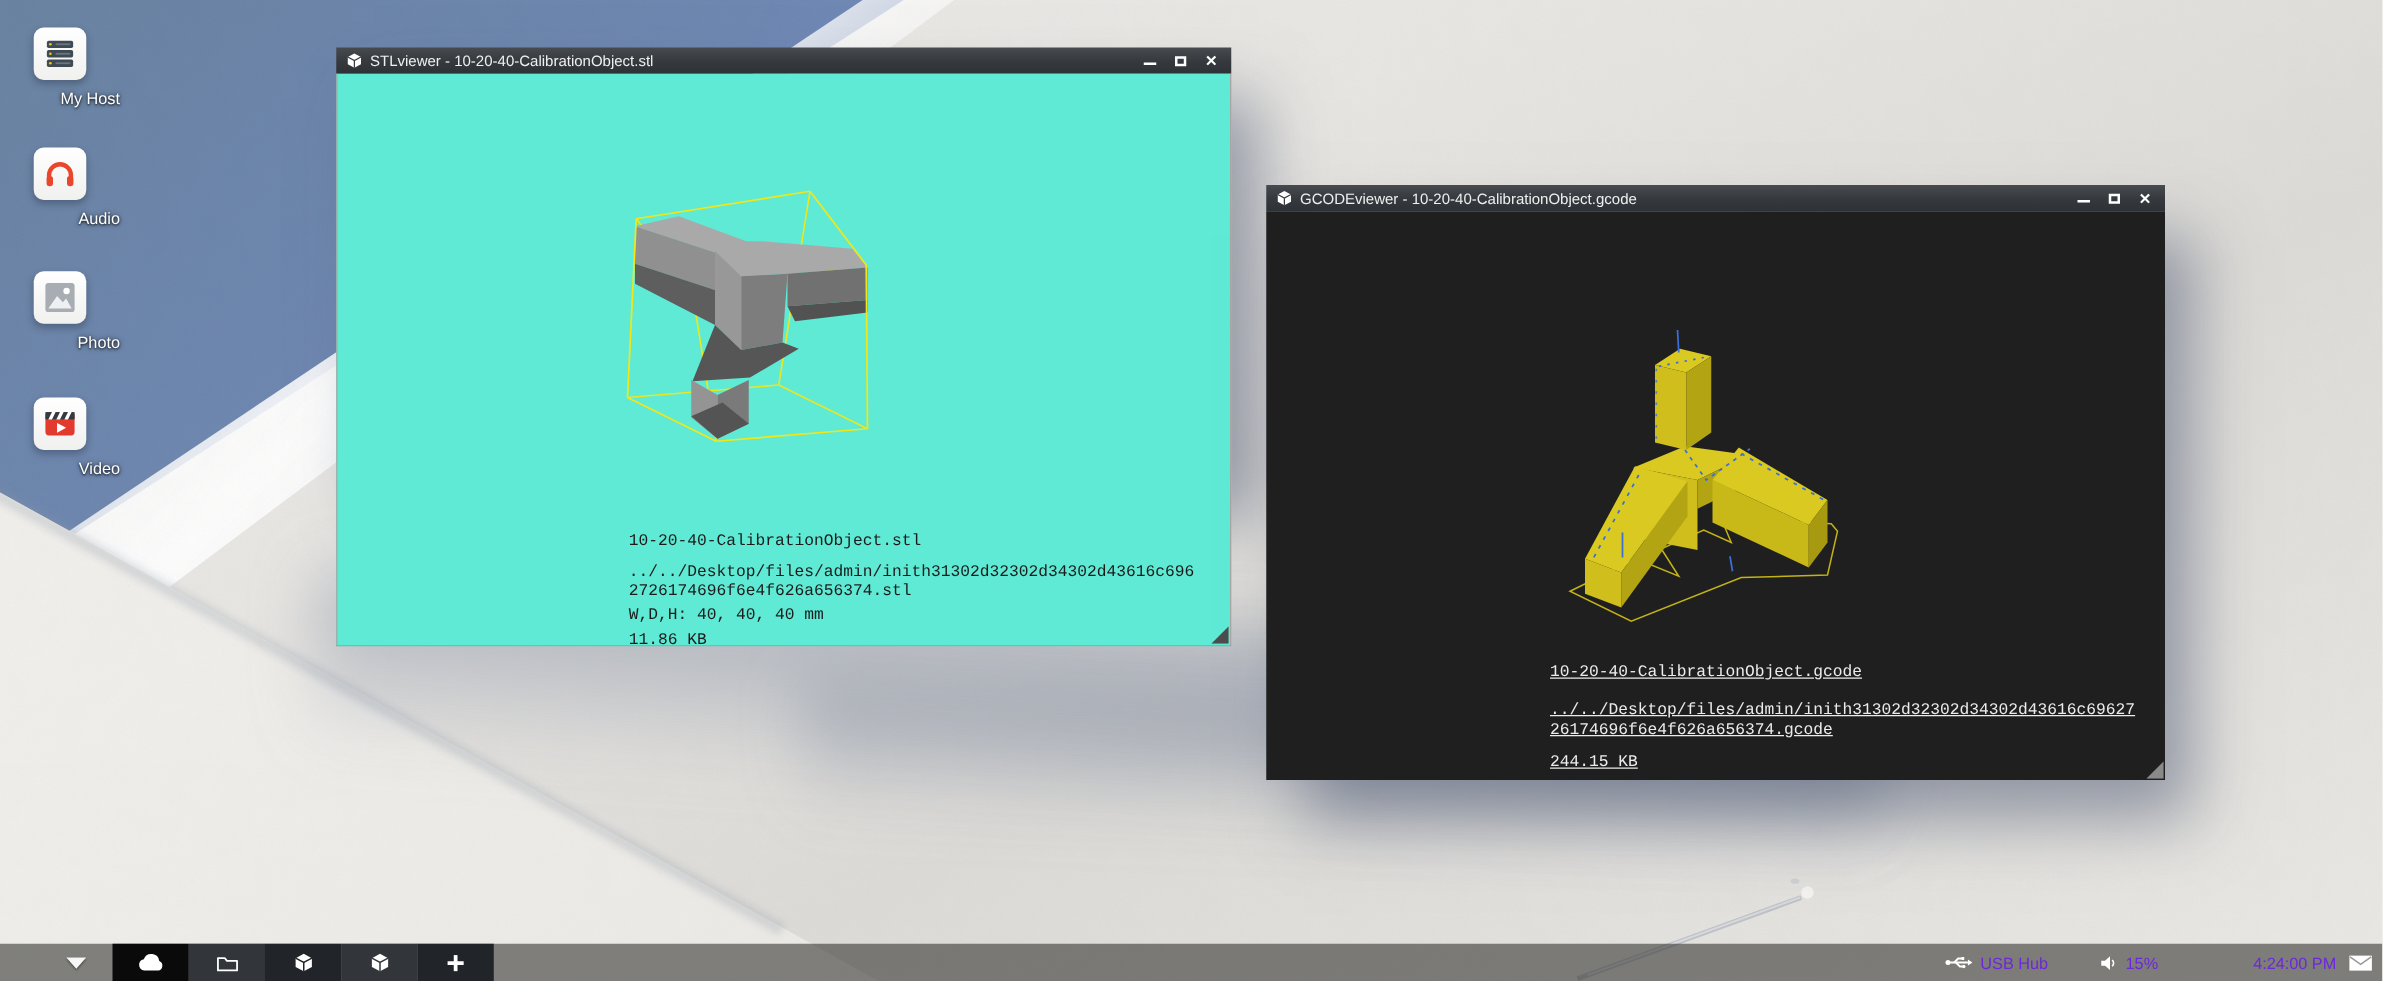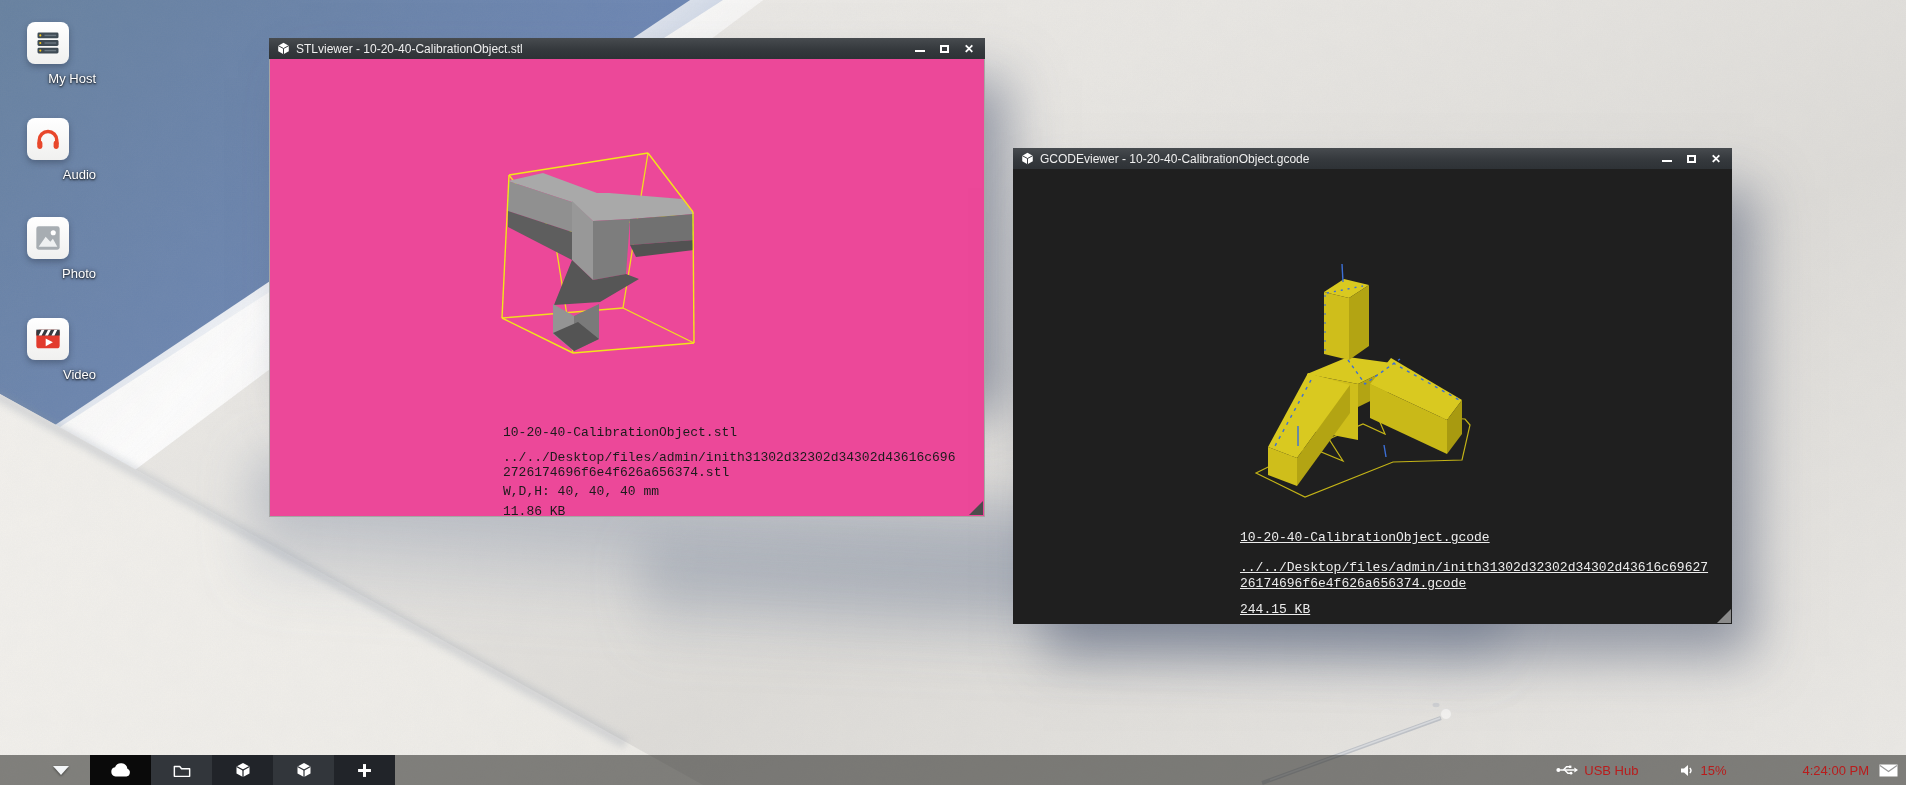--- a/index.html
+++ b/index.html
@@ -45,21 +45,21 @@
   .titlebar { height:21px; background:linear-gradient(#474b4f,#35393d 55%,#2e3236);
     display:flex; align-items:center; padding:0 8px; color:#efefef; font-size:12px; }
   .titlebar .t-icon { margin-right:6px; display:flex; }
   .titlebar .t-text { flex:1; white-space:nowrap; overflow:hidden; }
   .controls { display:flex; align-items:center; gap:15px; padding-right:3px; }
   .ctl-min { width:10px; height:2px; background:#fff; margin-top:4px; }
   .ctl-max { width:9px; height:8px; border:2px solid #fff; }
   .ctl-close { color:#fff; font-size:12px; font-weight:bold; line-height:10px; }
   .win-body { position:relative; }
   #stl-window  { left:269px; top:38px;  width:716px; height:344px; }
-  #stl-window  .win-body { height:458px; background:#ec4899; border:1px solid #a6a6a3; border-top:none; }
+  #stl-window  .win-body { height:458px; background:#5eead4; border:1px solid #a6a6a3; border-top:none; }
   #gcode-window{ left:1013px; top:148px; width:719px; height:476px; }
   #gcode-window .win-body { height:455px; background:#1f1f1f; }
   .scene { position:absolute; left:0; top:0; }
   .info { position:absolute; font-family:"Liberation Mono","DejaVu Sans Mono",monospace; font-size:13px; line-height:15px; }
   #stl-window .info { left:233px; top:366px; color:#1b1b1b; }
   #gcode-window .info { left:227px; top:361px; color:#ececec; line-height:16px;text-decoration:underline; }
   .info .fname { margin-bottom:10px; }
   #gcode-window .info .fname { margin-bottom:14px; }
   .info .fpath { margin-bottom:4px; }
   #gcode-window .info .fpath { margin-bottom:10px; }
@@ -73,21 +73,21 @@
     border-left:8px solid transparent; border-right:8px solid transparent;
     border-top:9px solid #f4f6f8; filter:drop-shadow(0 1px 1px rgba(0,0,0,.5)); }
   .tb-apps { position:absolute; left:90px; top:0; height:30px; display:flex; }
   .tb-app { width:61px; height:30px; display:flex; align-items:center; justify-content:center; }
   .tb-app:nth-child(1){ background:#0a0a0a; }
   .tb-app:nth-child(2){ background:#32363b; }
   .tb-app:nth-child(3){ background:#212429; }
   .tb-app:nth-child(4){ background:#32363b; }
   .tb-app:nth-child(5){ background:#212429; }
   .tray { position:absolute; right:0; top:0; height:30px; display:flex; align-items:center;
-    color:#b91c1c; font-size:13px; }
+    color:#6d28d9; font-size:13px; }
   .tray .grp { display:flex; align-items:center; gap:6px; }
   .tray .g-usb { margin-right:42px; }
   .tray .g-vol { margin-right:76px; }
   .tray .g-clock { margin-right:10px; }
   .tray .g-mail { margin-right:8px; display:flex; align-items:center; }
 </style>
 </head>
 <body>
 
 <div class="stage">

